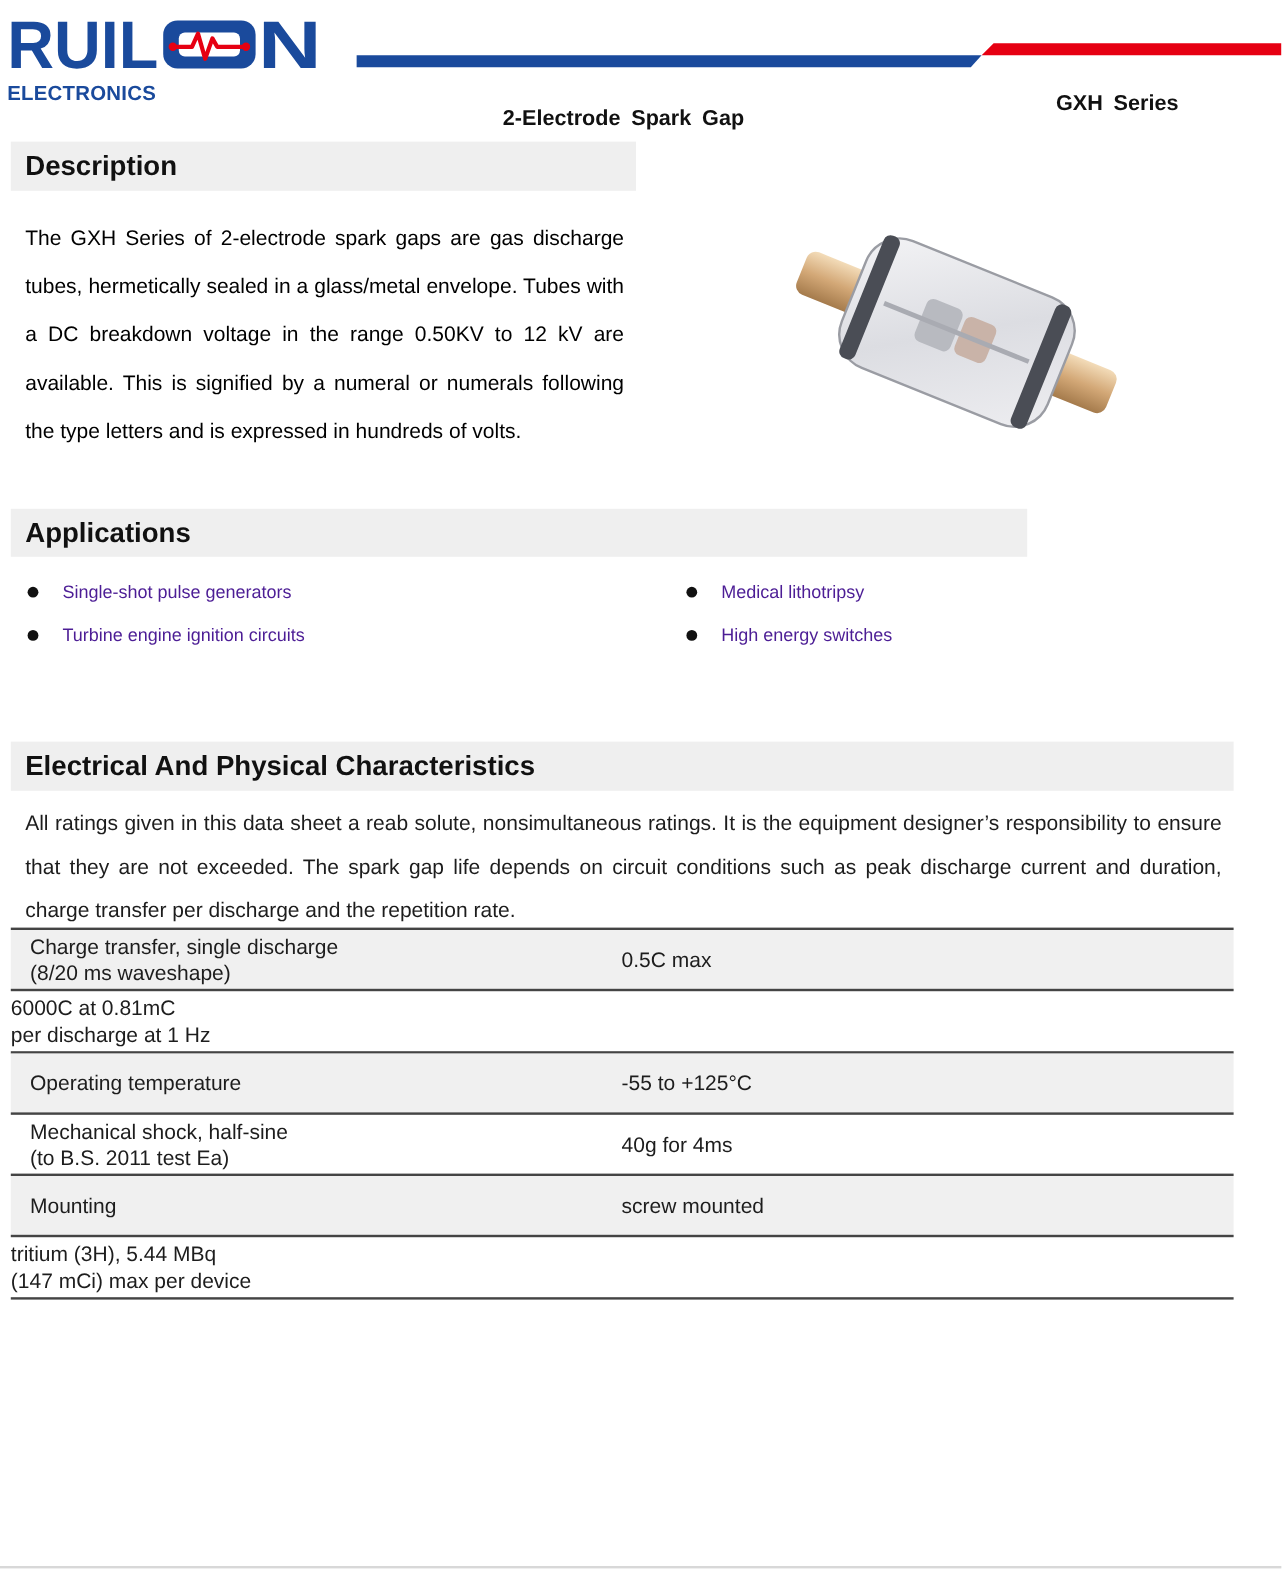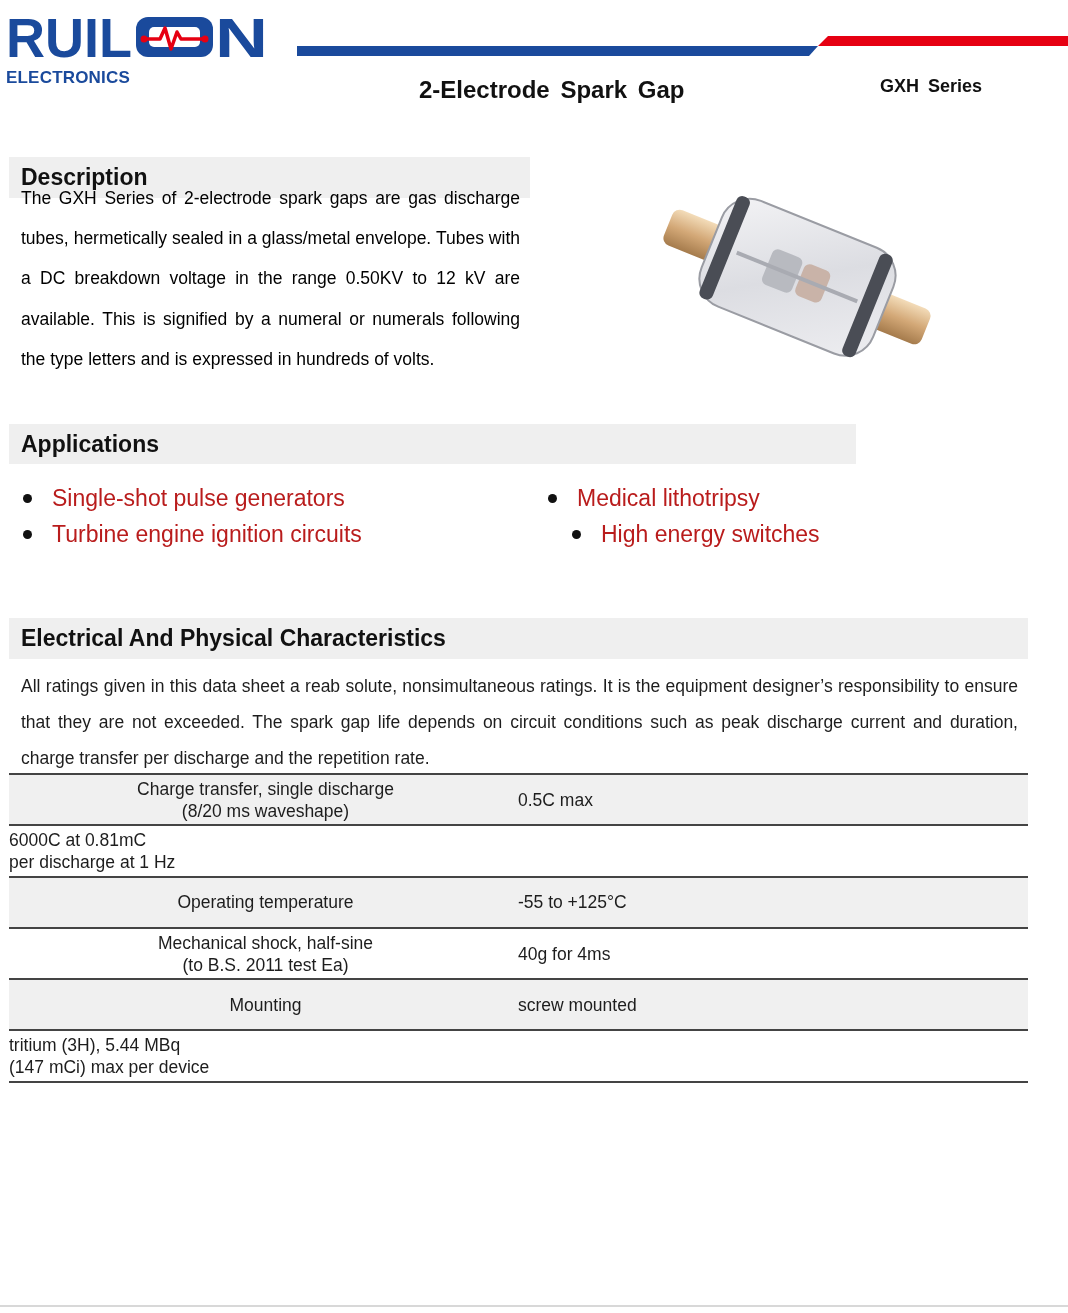--- a/index.html
+++ b/index.html
@@ -6,56 +6,56 @@
   body {
     width: 1068px; height: 1313px; position: relative; overflow: hidden;
     font-family: "Liberation Sans", sans-serif; color: #1a1a1a;
   }
   .abs { position: absolute; }
 
   
   .logo { left: 6px; top: 14px; width: 262px; height: 46px; }
   .logo-sub { left: 6px; top: 68px; font-size: 17px; font-weight: bold; color: #1a4a9c; letter-spacing: 0.2px; }
   .band { left: 297px; top: 33px; width: 771px; height: 24px; }
-  .doc-title { left: 419px; top: 76px; font-size: 24px; font-weight: bold; color: #111; word-spacing: 4px; }
+  .doc-title { left: 419px; top: 88px; font-size: 18px; font-weight: bold; color: #111; word-spacing: 4px; }
   .series { left: 880px; top: 76px; font-size: 18px; font-weight: bold; color: #111; word-spacing: 4px; }
 
   
   .sec-head {
     background: #efefef; font-weight: bold; color: #111; font-size: 23px;
     box-sizing: border-box; padding-left: 12px; display: flex; align-items: center;
   }
-  .sec-desc { left: 9px; top: 118px; width: 521px; height: 41px; margin-top: 39px; }
+  .sec-desc { left: 9px; top: 118px; width: 521px; height: 41px; }
   .sec-apps { left: 9px; top: 424px; width: 847px; height: 40px; }
   .sec-elec { left: 9px; top: 570px; width: 1019px; height: 41px; margin-top: 48px; }
 
   .desc-text {
     left: 21px; top: 178px; width: 499px; font-size: 17.5px; line-height: 40.2px;
     text-align: justify; color: #000000;
   }
   .desc-text p { margin: 0; }
 
   .product-img { left: 650px; top: 180px; width: 295px; height: 195px; }
 
   
-  .app-item { font-size: 23px; color: #b91c1c; display: flex; align-items: center; }
+  .app-item { font-size: 15px; color: #4c1d95; display: flex; align-items: center; }
   .app-item .bullet { width: 9px; height: 9px; border-radius: 50%; background: #111; margin-right: 20px; display: inline-block; }
 
   .elec-text {
     left: 21px; top: 624px; width: 997px; font-size: 17.5px; line-height: 36px;
     text-align: justify; color: #1d1d1d; margin-top: 44px;
   }
   .elec-text p { margin: 0; }
 
   
   .spec-table { left: 9px; top: 773px; width: 1019px; border-top: 2px solid #444; }
   .spec-row { display: flex; border-bottom: 2px solid #444; box-sizing: border-box; height: 51.3px; align-items: center; }
   .spec-row.shaded { background: #f0f0f0; }
   .spec-key, .spec-val { font-size: 17.5px; line-height: 22px; color: #1d1d1d; white-space: pre-line; }
-  .spec-key { width: 509px; padding-left: 4px; box-sizing: border-box; text-align: center; }
+  .spec-key { width: 509px; padding-left: 16px; box-sizing: border-box; }
   .spec-val { flex: 1; }
 
   .page-bottom { left: 0; top: 1305px; width: 1068px; height: 2px; background: #d8d8d8; }
 </style>
 </head>
 <body>
 
 <div class="abs logo">
   <svg width="262" height="46" viewBox="0 0 262 46">
     <text x="0" y="43" font-family="Liberation Sans, sans-serif" font-weight="bold" font-size="56" fill="#1a4a9c" textLength="126" lengthAdjust="spacingAndGlyphs">RUIL</text>
@@ -118,21 +118,21 @@
   <span>Applications</span>
 </div>
 <div class="abs app-item" style="left:23px; top:485px;">
   <span class="bullet"></span>
   <span>Single-shot pulse generators</span>
 </div>
 <div class="abs app-item" style="left:23px; top:521px;justify-content:center;">
   <span class="bullet"></span>
   <span>Turbine engine ignition circuits</span>
 </div>
-<div class="abs app-item" style="left:548px; top:485px;">
+<div class="abs app-item" style="left:572px; top:485px;">
   <span class="bullet"></span>
   <span>Medical lithotripsy</span>
 </div>
 <div class="abs app-item" style="left:572px; top:521px;">
   <span class="bullet"></span>
   <span>High energy switches</span>
 </div>
 
 <div class="abs sec-head sec-elec">
   <span>Electrical And Physical Characteristics</span>

